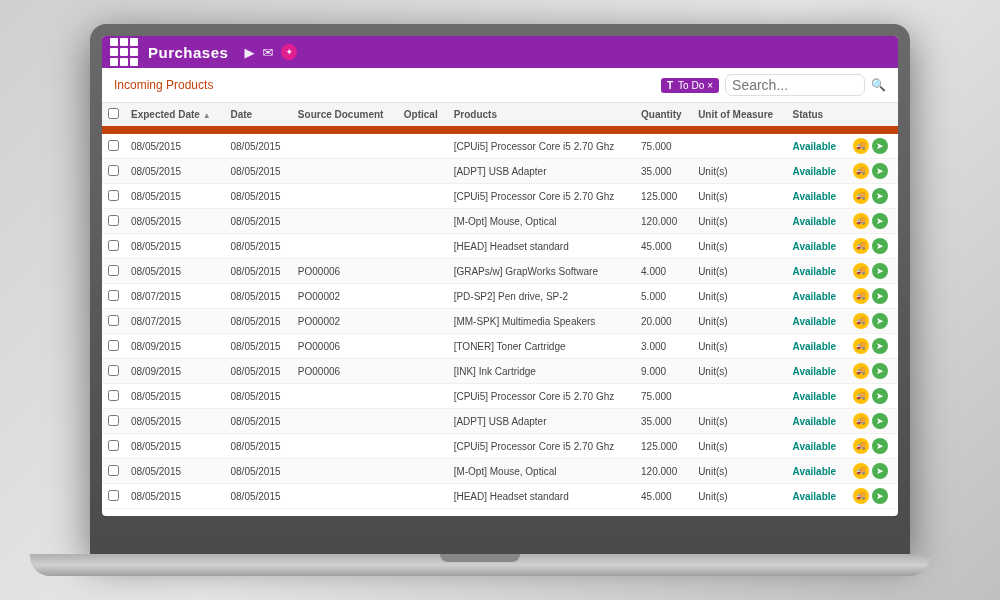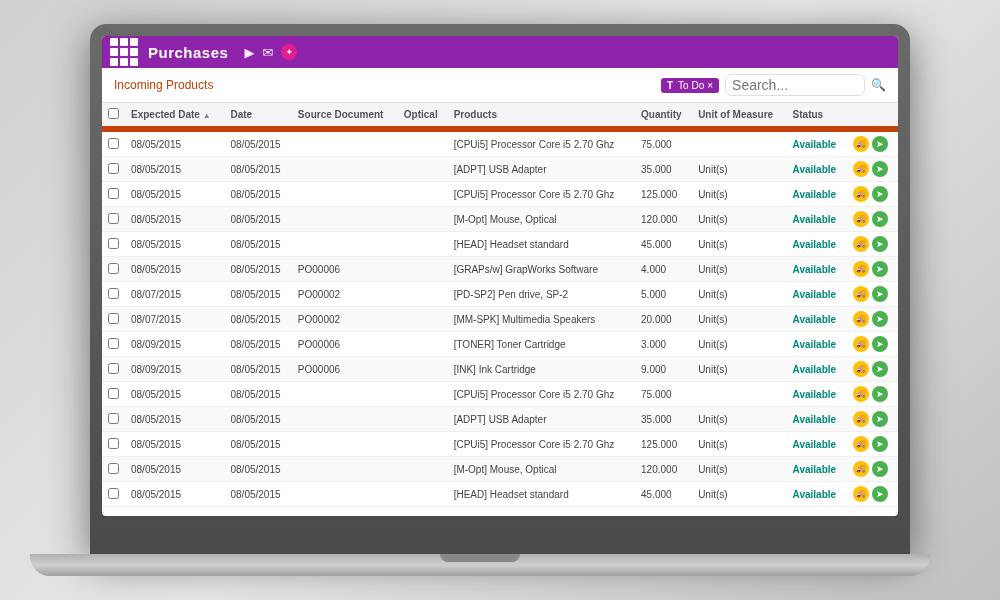--- a/index.html
+++ b/index.html
@@ -233,21 +233,21 @@
     }
 
     table {
       width: 100%;
       border-collapse: collapse;
       font-size: 10px;
     }
 
     thead tr {
       background: #f5f5f5;
-      border-bottom: 6px solid #c2410c;
+      border-bottom: 8px solid #c2410c;
     }
 
     thead th {
       padding: 5px 6px;
       text-align: left;
       font-weight: 600;
       color: #555;
       white-space: nowrap;
     }
 

